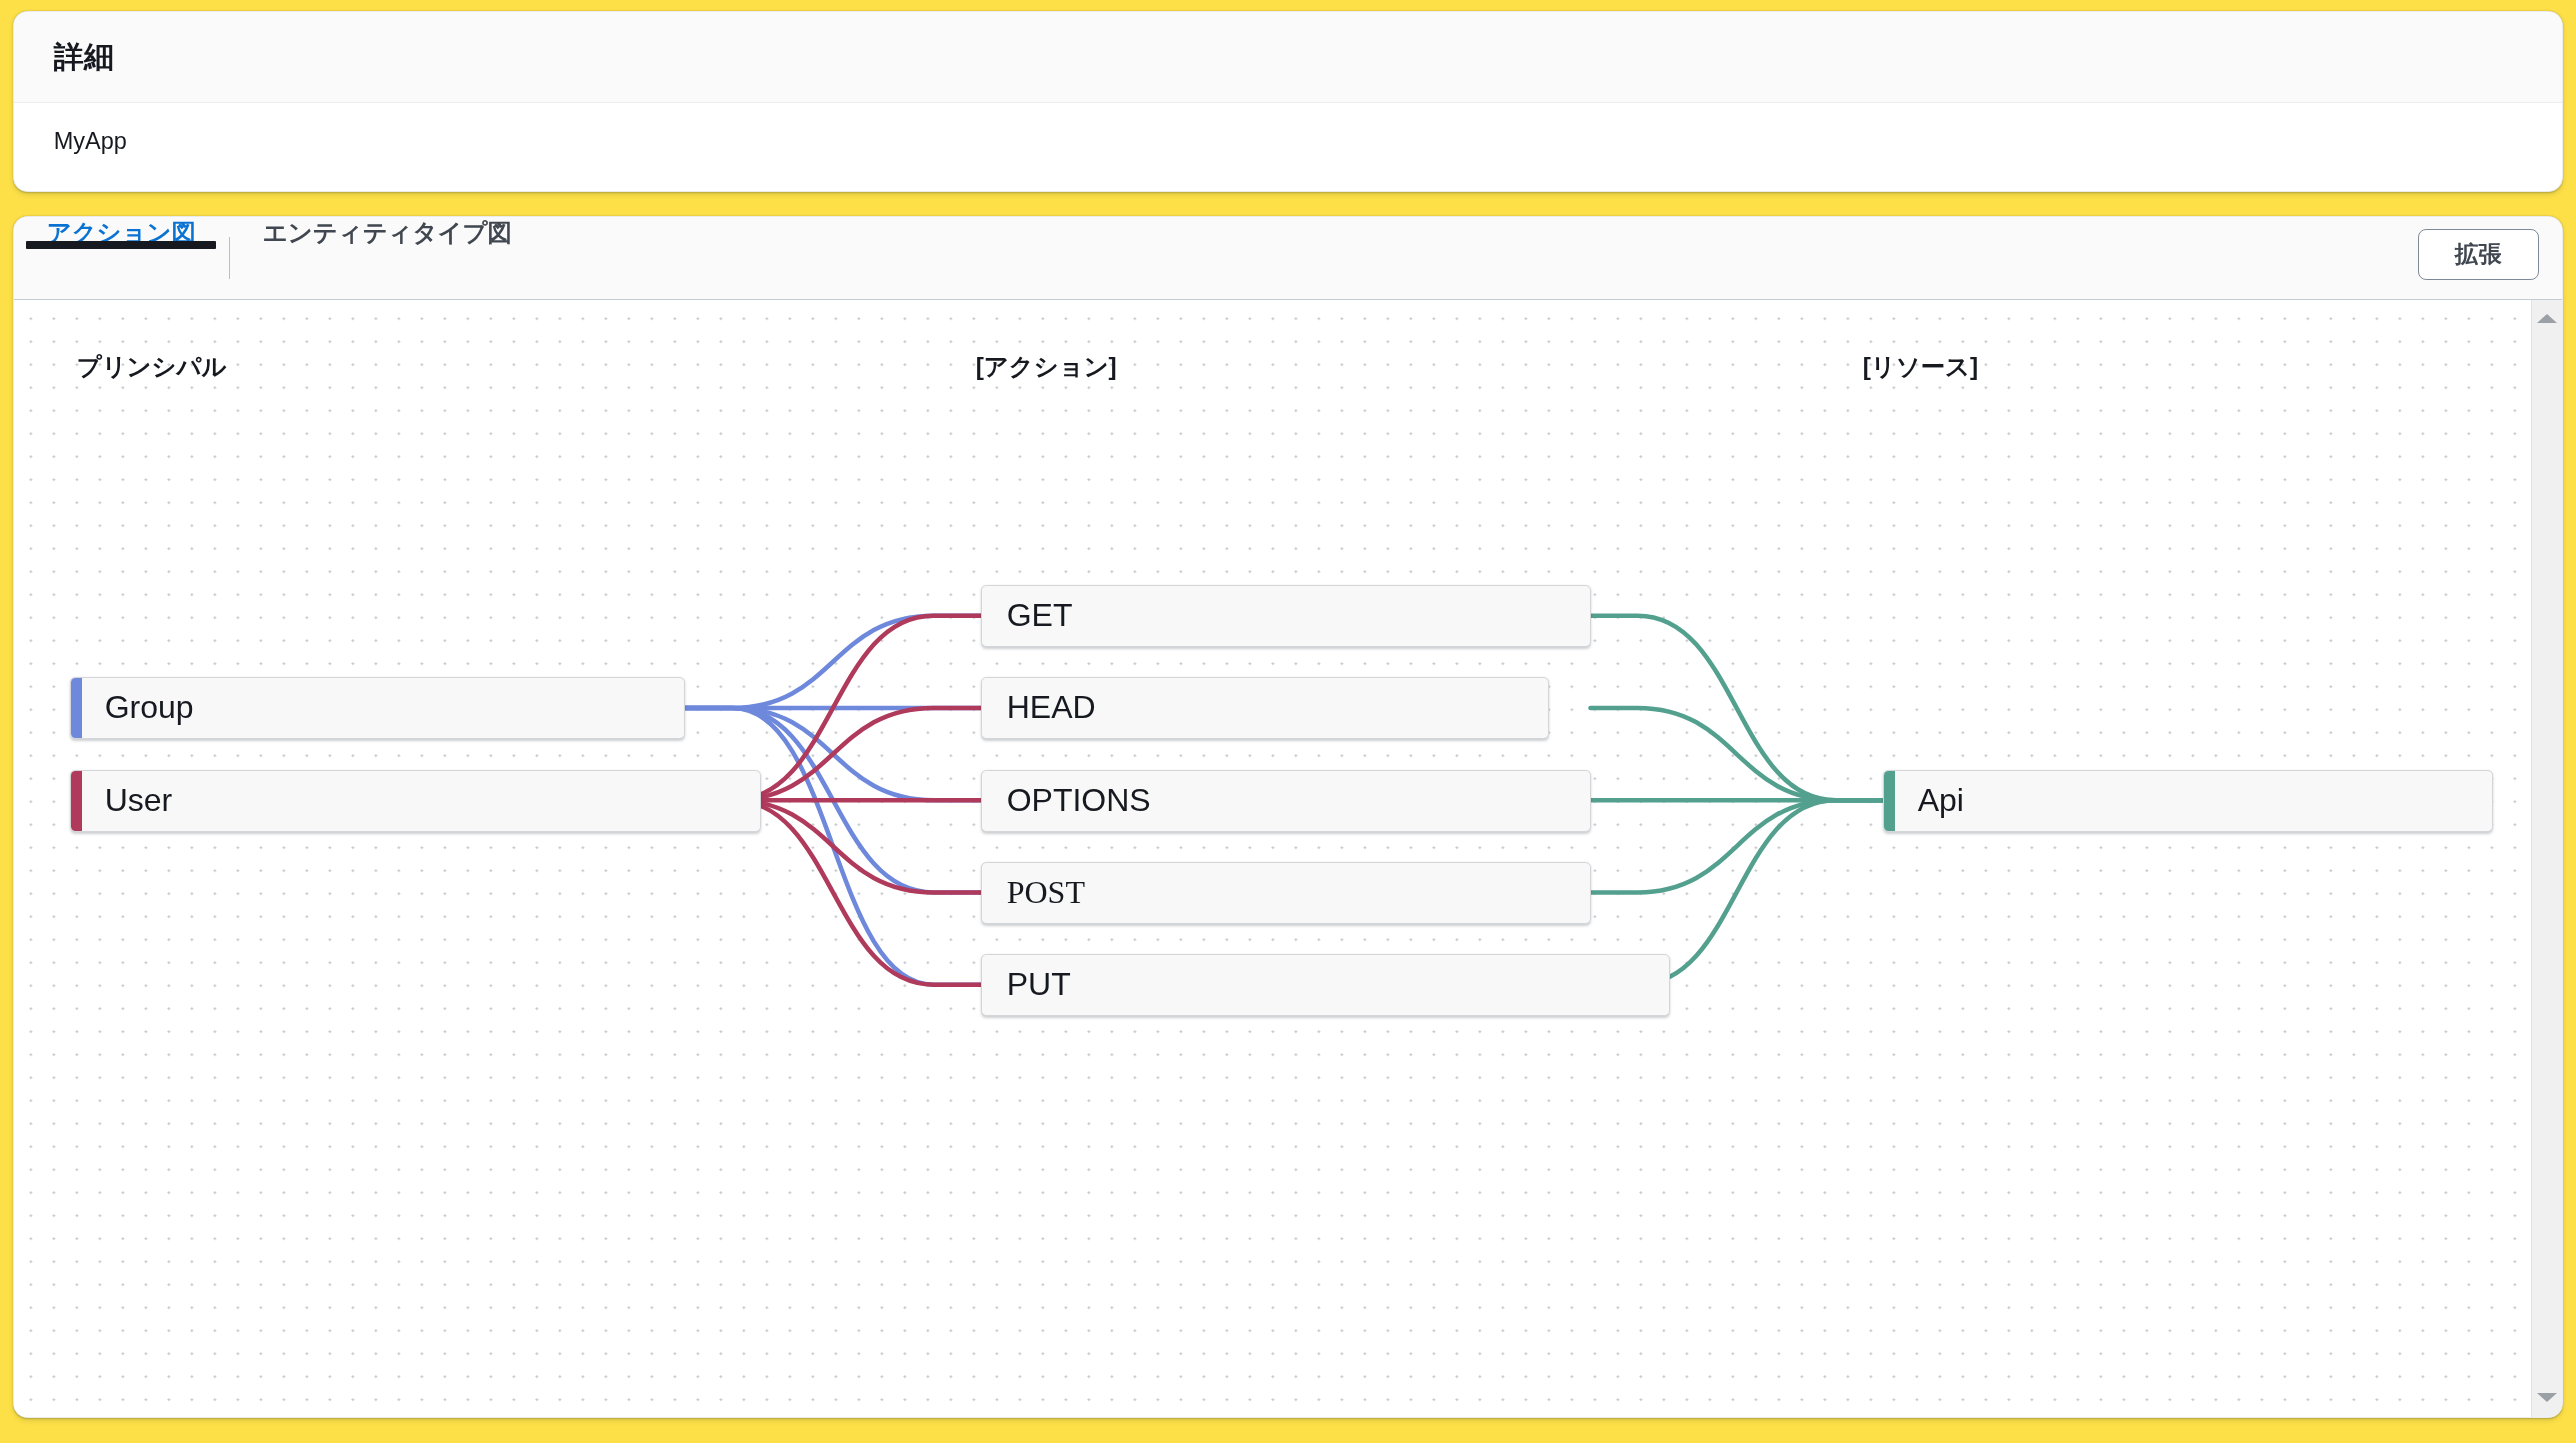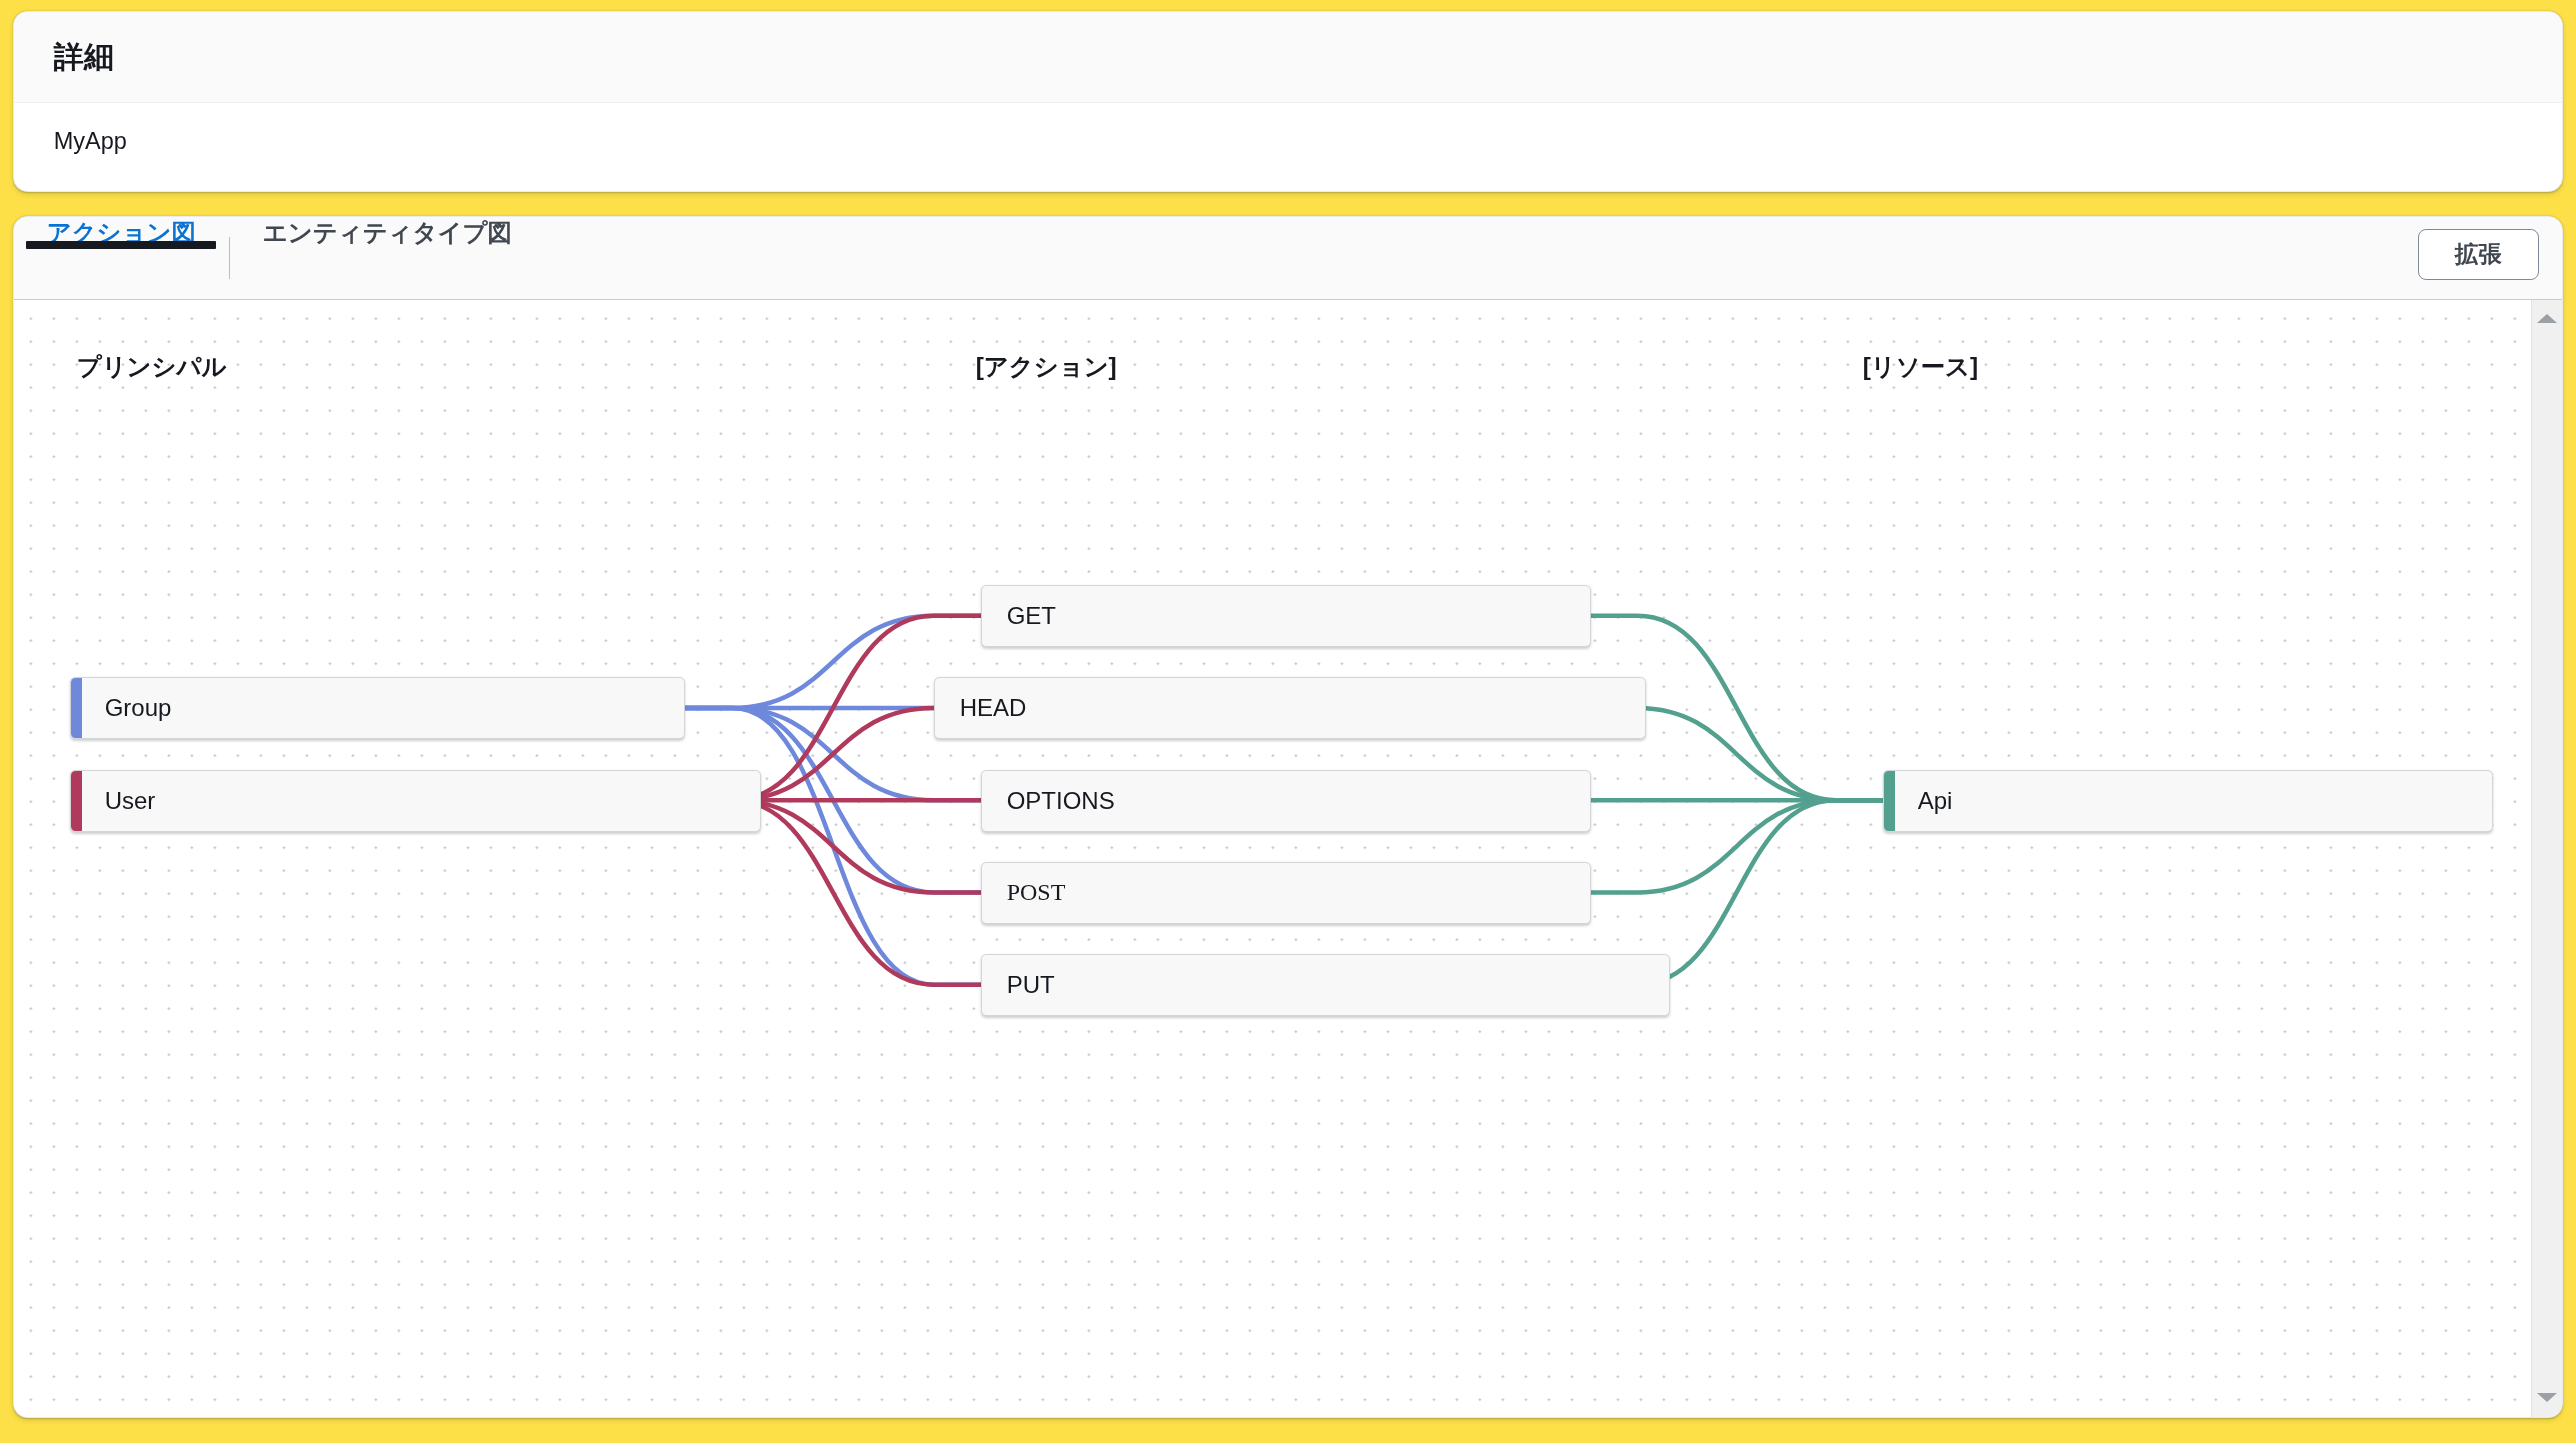--- a/index.html
+++ b/index.html
@@ -160,21 +160,21 @@
     align-items: center;
     overflow: hidden;
     cursor: pointer;
   }
   .node .accent {
     position: absolute;
     left: 0; top: 0; bottom: 0;
     width: 11px;
   }
   .node .nlabel {
-    font-size: 24px;
+    font-size: 32px;
     color: #16191F;
     padding-left: 25px;
     white-space: nowrap;
   }
   .node.has-accent .nlabel { padding-left: 34px; }
 
   
   .vscroll {
     flex: 0 0 auto;
     width: 31px;
@@ -259,21 +259,21 @@
             <span class="accent" style="background: rgb(110, 136, 220);"></span>
             <span class="nlabel">Group</span>
           </div>
           <div class="node has-accent" style="left: 56px; top: 470px; width: 691px; height: 62px;">
             <span class="accent" style="background: rgb(176, 58, 91);"></span>
             <span class="nlabel">User</span>
           </div>
           <div class="node" style="left: 967px; top: 285px; width: 610px; height: 62px;">
             <span class="nlabel">GET</span>
           </div>
-          <div class="node" style="left: 920px; top: 377px; width: 712px; height: 62px;">
+          <div class="node" style="left: 967px; top: 377px; width: 568px; height: 62px;">
             <span class="nlabel">HEAD</span>
           </div>
           <div class="node" style="left: 967px; top: 470px; width: 610px; height: 62px;">
             <span class="nlabel">OPTIONS</span>
           </div>
           <div class="node" style="left: 967px; top: 562px; width: 610px; height: 62px; font-family: Liberation Serif, serif;">
             <span class="nlabel">POST</span>
           </div>
           <div class="node" style="left: 967px; top: 654px; width: 689px; height: 62px;">
             <span class="nlabel">PUT</span>

